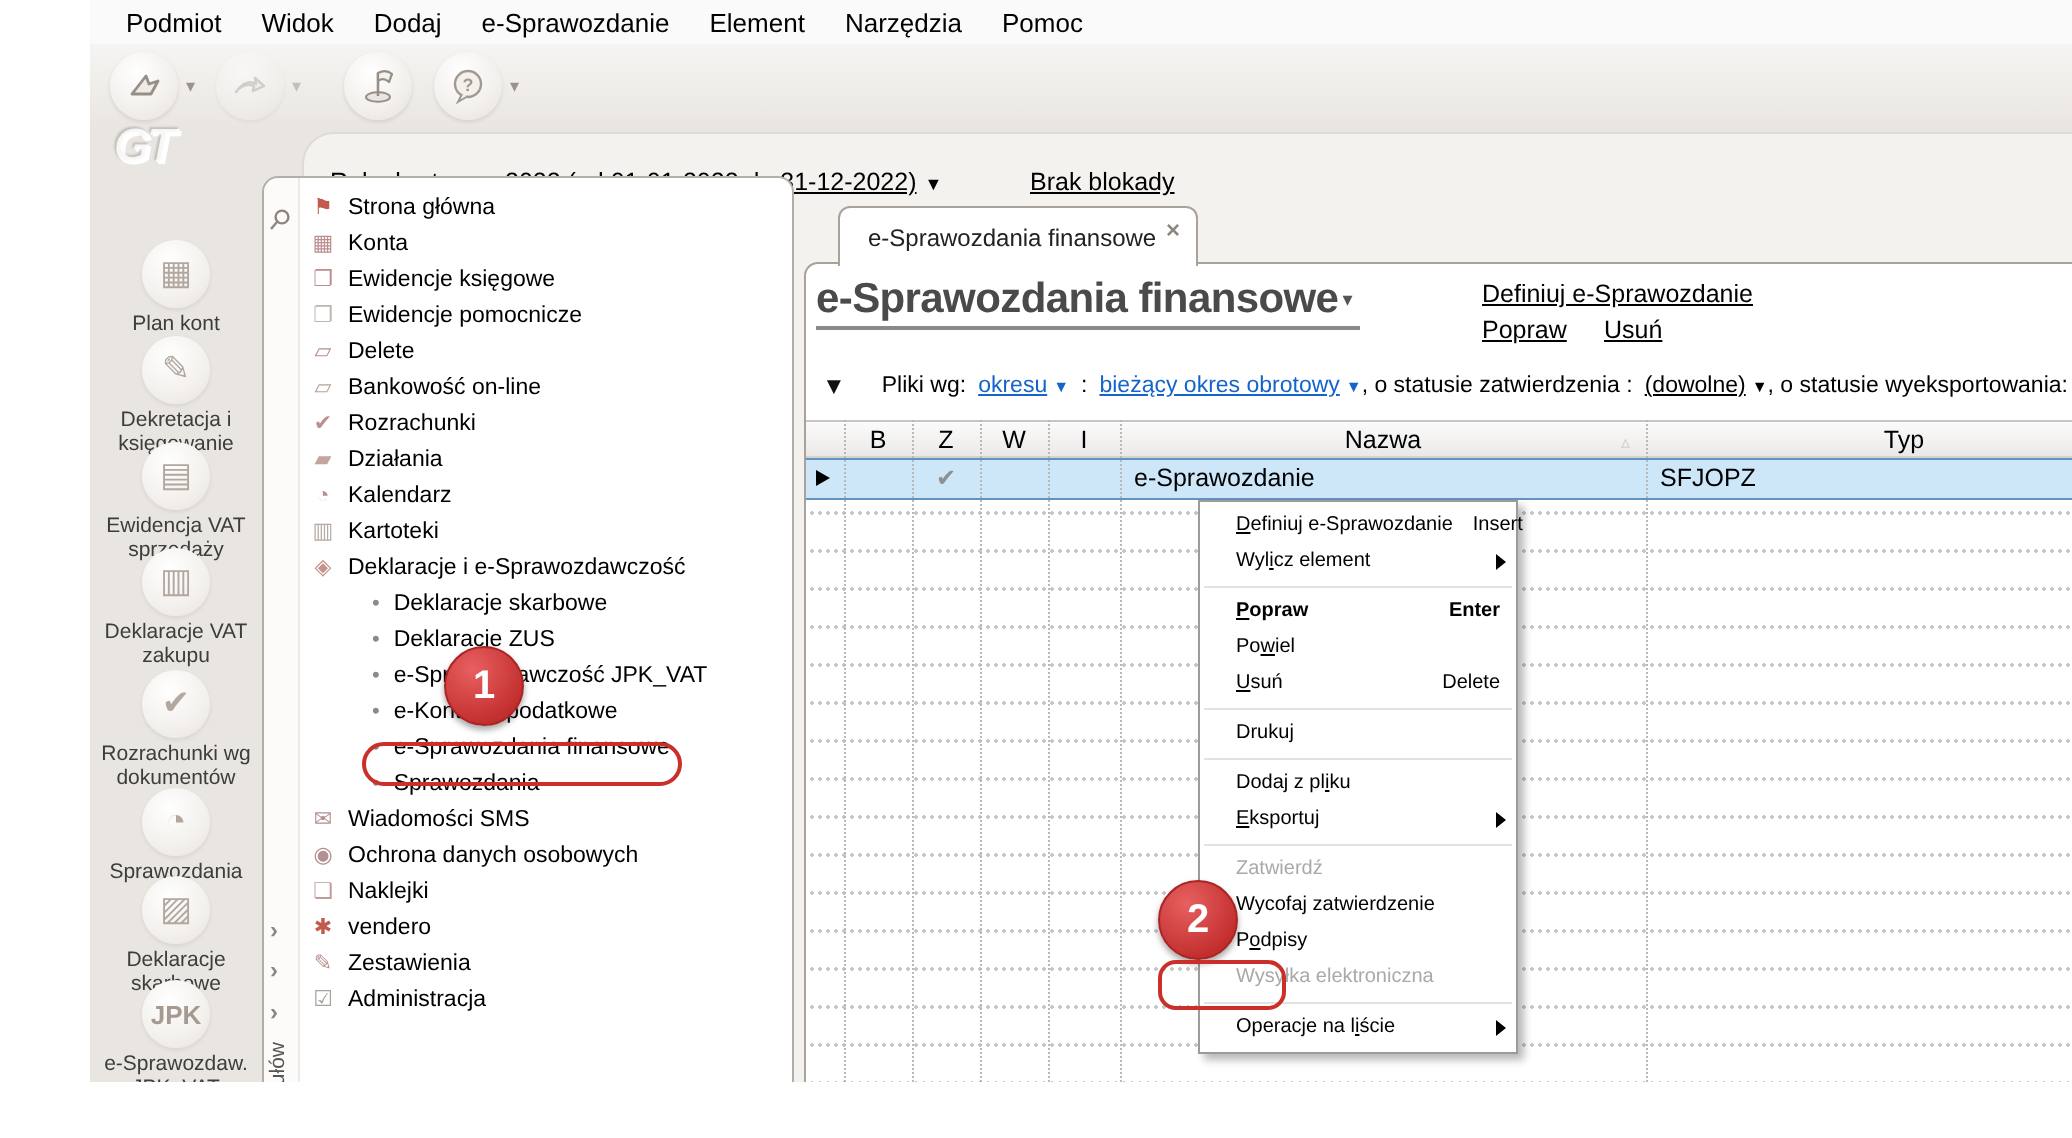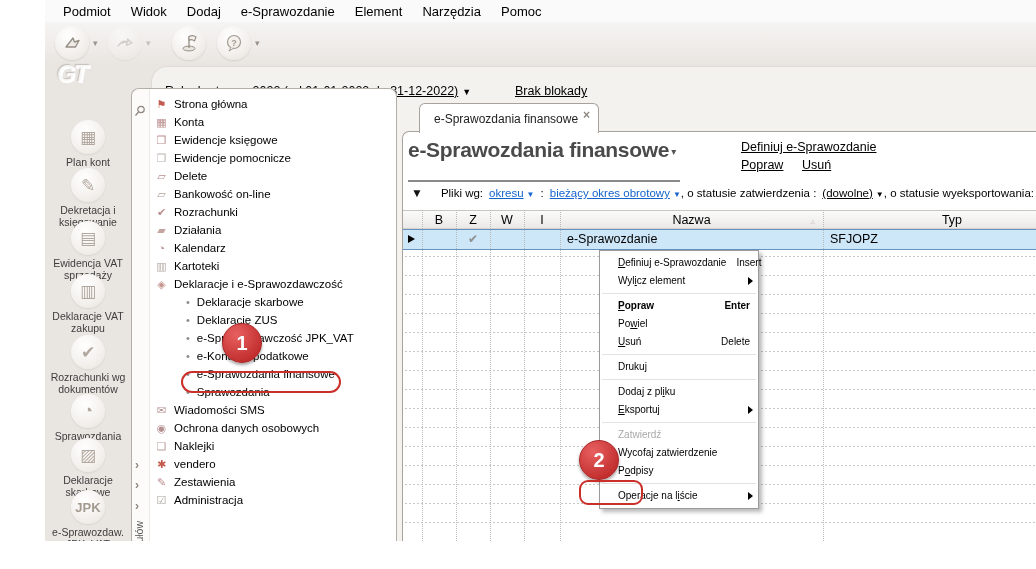--- a/index.html
+++ b/index.html
@@ -52,21 +52,21 @@
   .tree-row.lvl1{padding-left:36px;}
   .tree-row .bullet{color:#8a8a8a;font-size:11px;margin-right:7px;}
   
   .tab{position:absolute;left:374px;top:103px;width:180px;height:30px;background:#fff;
     border:1px solid #a8a29b;border-bottom:none;border-radius:6px 6px 0 0;z-index:3;
     font-size:12px;color:#222;display:flex;align-items:center;padding-left:14px;box-sizing:border-box;cursor:pointer;}
   .tab .tab-close{position:absolute;right:8px;top:4px;font-size:12px;font-weight:bold;color:#8d8press;color:#8d877f;cursor:pointer;}
   .content-panel{position:absolute;left:357px;top:131px;width:679px;height:438px;background:#fff;
     border-top:1px solid #a8a29b;border-left:1px solid #a8a29b;border-top-left-radius:7px;z-index:2;}
   .page-title{position:absolute;left:363px;top:138px;z-index:4;font-size:21px;font-weight:bold;color:#4a4a4a;
-    border-bottom:2px solid #8a8a8a;padding:0 4px 18px 0;cursor:pointer;letter-spacing:-0.3px;}
+    border-bottom:2px solid #8a8a8a;padding:0 4px 1px 0;cursor:pointer;letter-spacing:-0.3px;}
   .page-title .caret{font-size:10px;color:#555;vertical-align:middle;margin-left:2px;}
   .action-link{position:absolute;z-index:4;font-size:12.5px;color:#000;text-decoration:underline;cursor:pointer;}
   
   .filter-row{position:absolute;left:366px;top:186px;right:0;z-index:4;font-size:11.5px;color:#000;
     white-space:nowrap;display:flex;align-items:center;}
   .filter-funnel{font-size:12px;color:#111;margin-right:18px;cursor:pointer;}
   .filter-row .gap{display:inline-block;width:6px;}
   .blue-link{color:#1464cc;text-decoration:underline;cursor:pointer;}
   .blue-link .caret{font-size:8px;text-decoration:none;display:inline-block;margin-left:3px;}
   .black-link{color:#000;text-decoration:underline;cursor:pointer;}
@@ -399,20 +399,23 @@
       <div class="ctx-sep"></div>
       <div class="ctx-item disabled">
         <span>Zatwierdź</span>
       </div>
       <div class="ctx-item">
         <span>Wycofaj zatwierdzenie</span>
       </div>
       <div class="ctx-item">
         <span>P<u>o</u>dpisy</span>
       </div>
+      <div class="ctx-item disabled">
+        <span>Wysyłka elektroniczna</span>
+      </div>
       <div class="ctx-sep"></div>
       <div class="ctx-item">
         <span>Operacje na l<u>i</u>ście</span>
         <span class="sub-arrow"></span>
       </div>
     </div>
 
   <div class="badge" style="left:177px;top:323px">1</div>
   <div class="red-rect" style="left:136px;top:371px;width:160px;height:22px"></div>
   <div class="badge" style="left:534px;top:440px">2</div>

